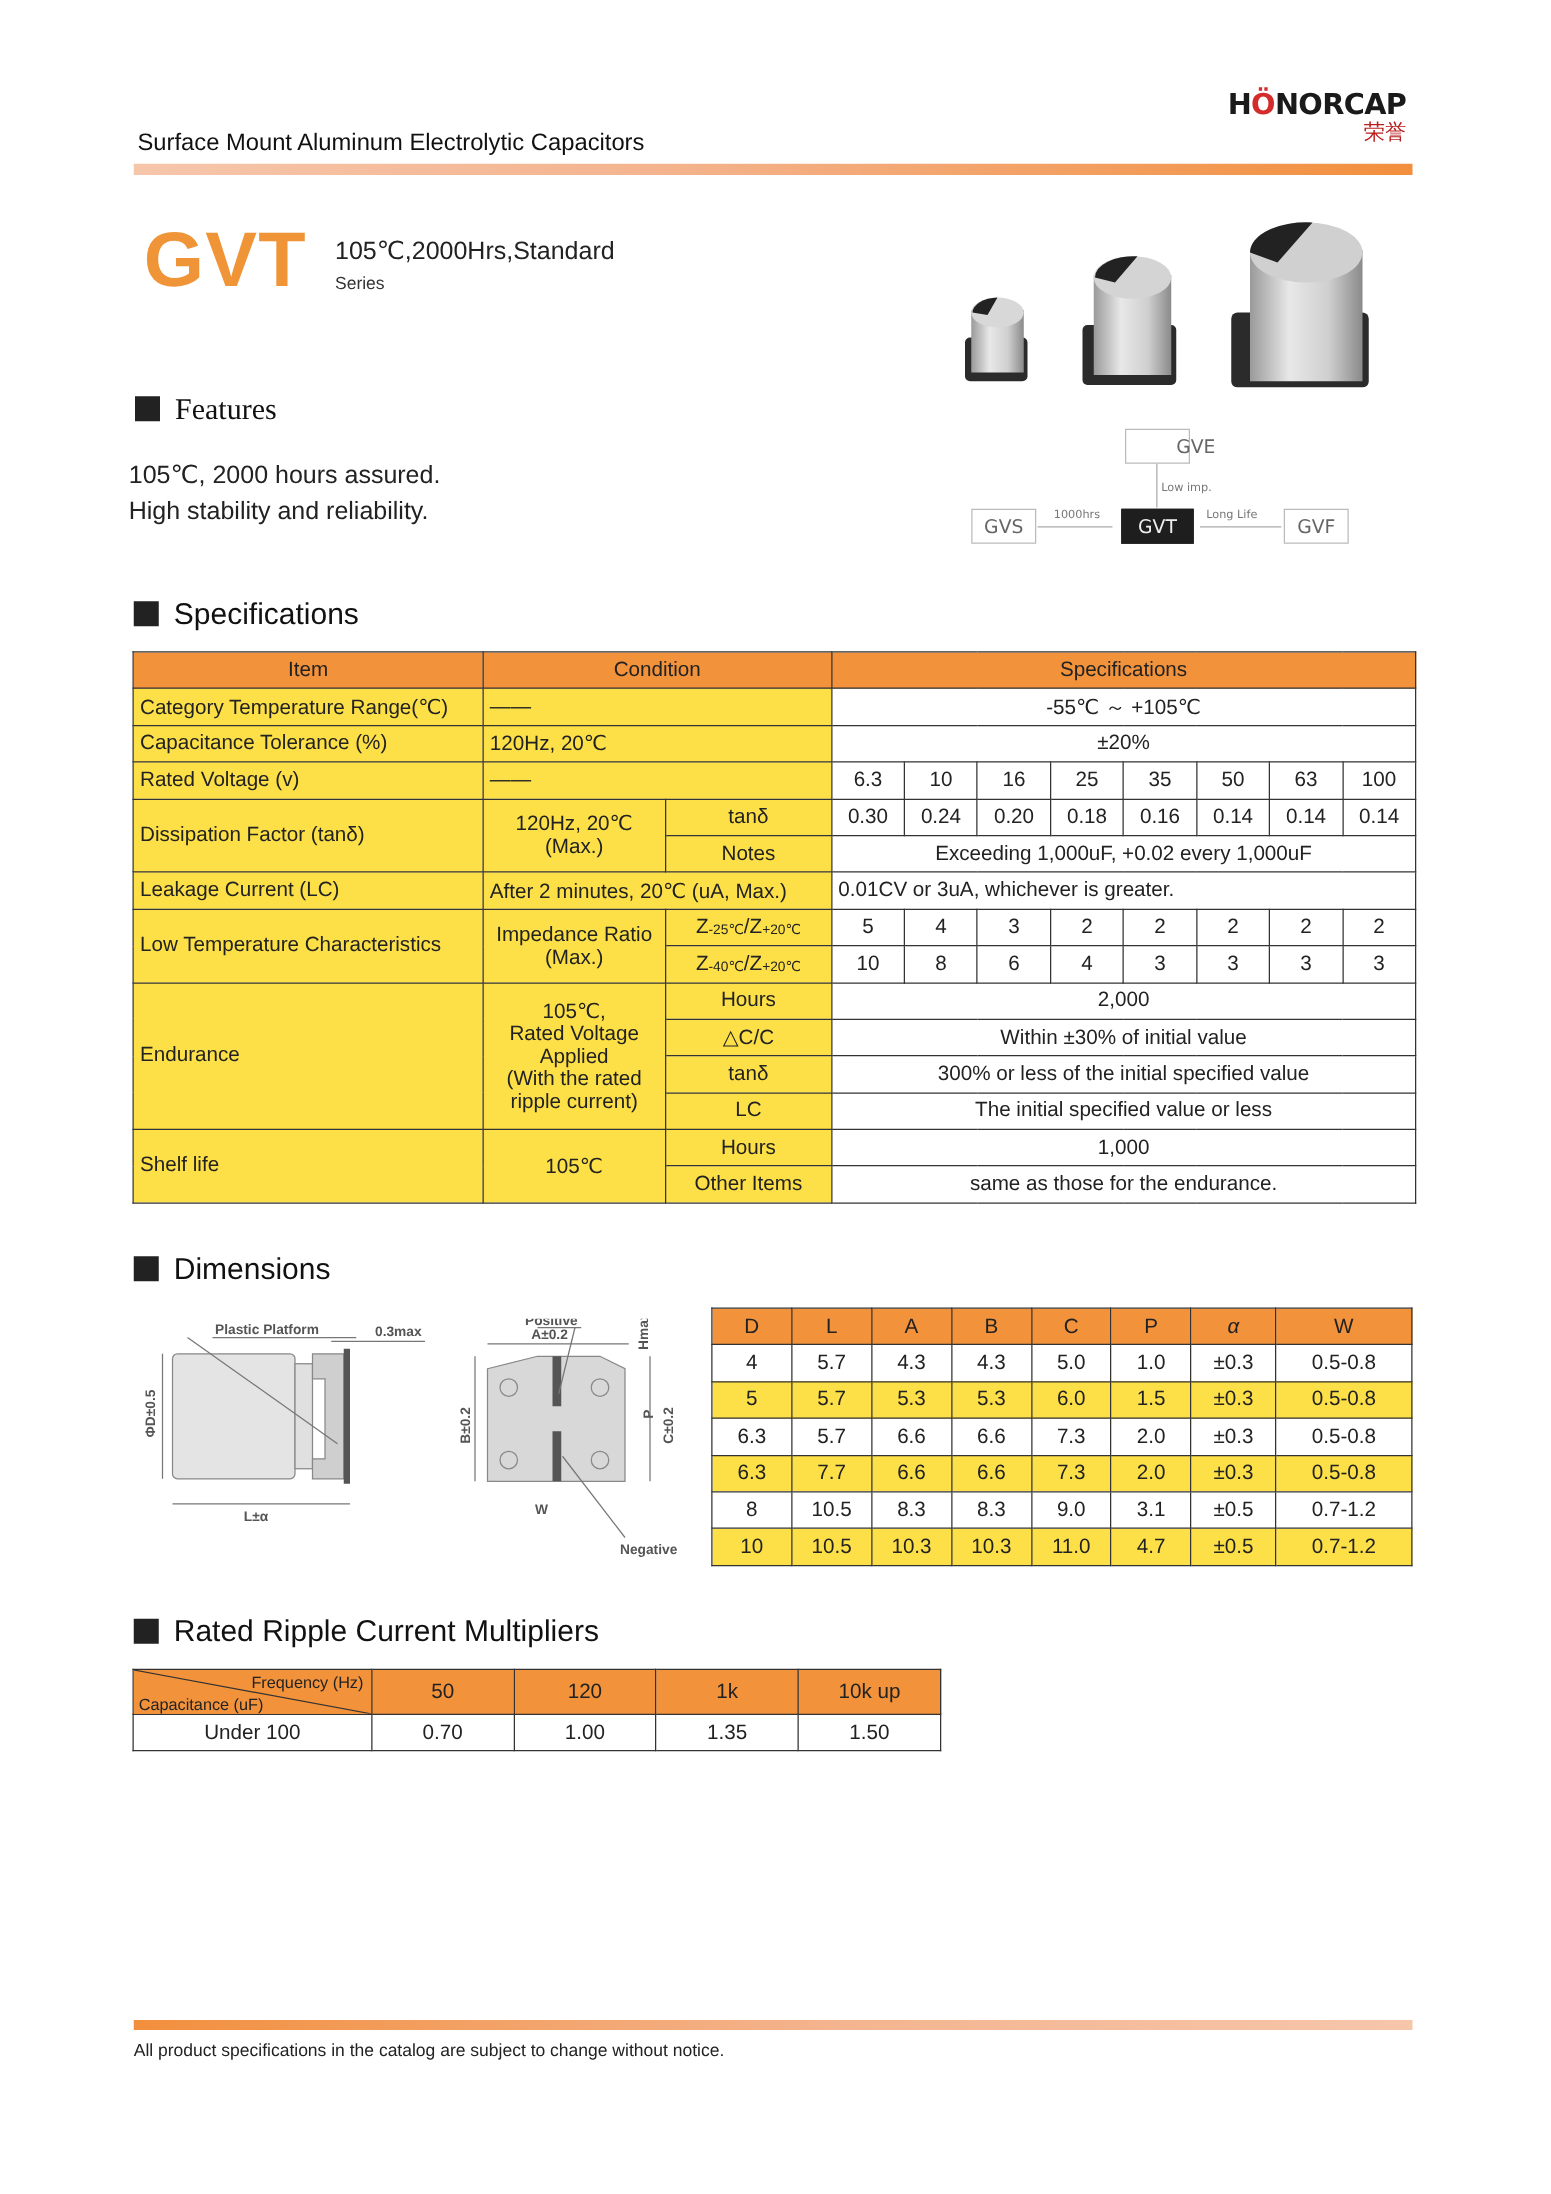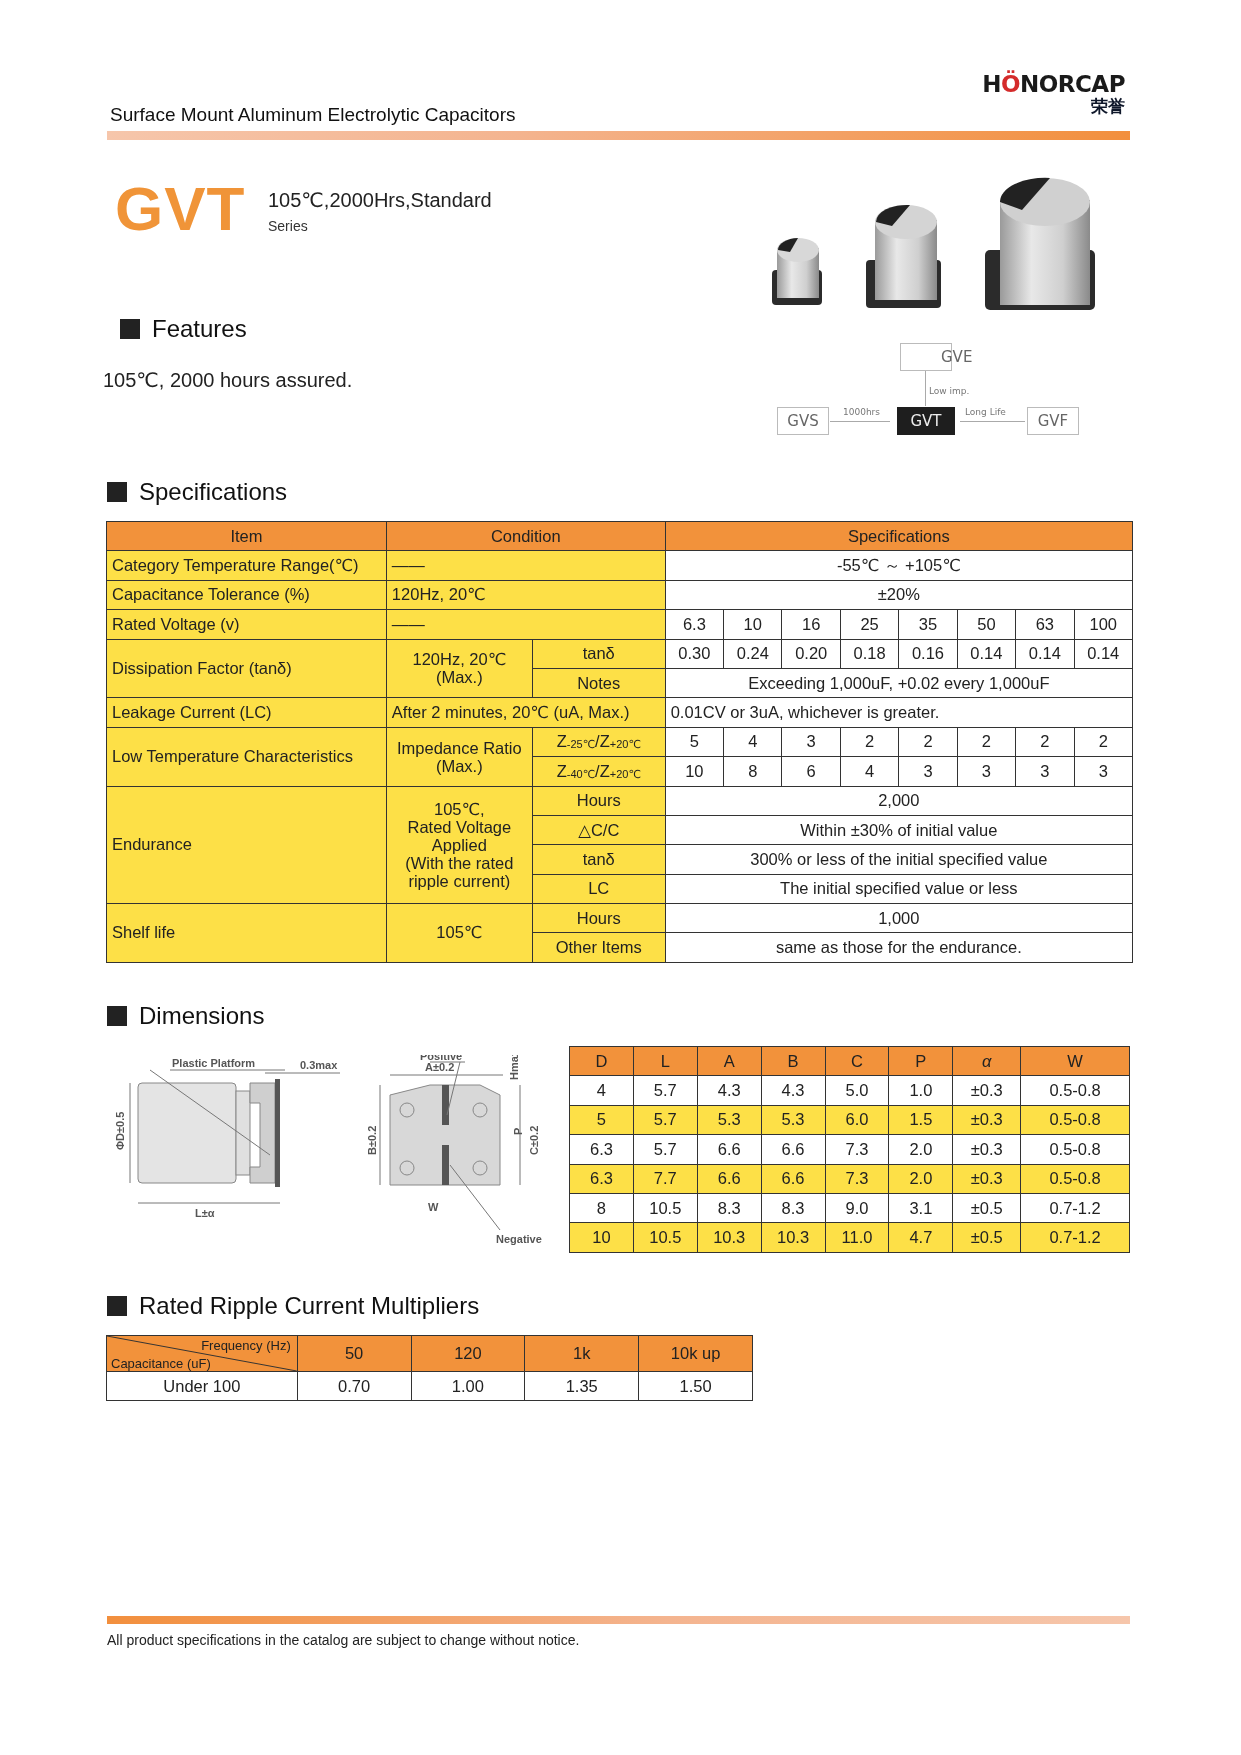--- a/index.html
+++ b/index.html
@@ -3,21 +3,21 @@
 <meta charset="utf-8">
 <style>
   * { box-sizing: border-box; margin: 0; padding: 0; }
   body { width: 1241px; height: 1755px; background: #ffffff; font-family: "Liberation Sans", "DejaVu Sans", sans-serif; color: #222; position: relative; overflow: hidden; }
   .abs { position: absolute; }
 
   
   .logo { left: 970px; top: 72px; width: 155px; text-align: right; }
   .logo-en { font-family: "DejaVu Sans", sans-serif; font-weight: bold; font-size: 23px; letter-spacing: -0.5px; color: #1a1a1a; line-height: 24px; }
   .logo-en .red { color: #d42b2b; }
-  .logo-cn { font-family: "DejaVu Sans", sans-serif; font-size: 17px; font-weight: bold; color: #0f172a; line-height: 20px; }
+  .logo-cn { font-family: "DejaVu Sans", sans-serif; font-size: 17px; font-weight: normal; color: #b91c1c; line-height: 20px; }
   .doc-title { left: 110px; top: 104px; font-size: 19px; color: #111; }
   .bar-top { left: 107px; top: 131px; width: 1023px; height: 9px; background: linear-gradient(to right, #f6c6ab, #f4b48f 40%, #f28f3d); }
 
   
   .series-code { left: 115px; top: 178px; font-size: 62px; font-weight: bold; color: #f09438; letter-spacing: 1px; line-height: 62px; }
   .series-sub { left: 268px; top: 188px; font-size: 20px; color: #222; }
   .series-label { left: 268px; top: 218px; font-size: 14px; color: #333; }
 
   
   .photo { left: 760px; top: 170px; width: 340px; height: 140px; }
@@ -104,23 +104,24 @@
   <div class="line" style="left:185px;top:81px;width:65px;height:1px;"></div>
   <div class="box" style="left:125px;top:3px;width:52px;padding-left:40px;">GVE</div>
   <div class="lbl" style="left:154px;top:46px;">Low imp.</div>
   <div class="box" style="left:2px;top:67px;width:52px;">GVS</div>
   <div class="lbl" style="left:68px;top:67px;">1000hrs</div>
   <div class="box dark" style="left:122px;top:67px;width:58px;">GVT</div>
   <div class="lbl" style="left:190px;top:67px;">Long Life</div>
   <div class="box" style="left:252px;top:67px;width:52px;">GVF</div>
 </div>
 
-<div class="abs sec" style="left:120px;top:315px;"><span class="sq"></span><span>Features</span></div>
+<div class="abs sec" style="left:108px;top:315px;font-family:Liberation Serif, serif;"><span class="sq"></span><span>Features</span></div>
 <div class="abs features">
   <div>105℃,  2000 hours assured.</div>
+  <div>High stability and reliability.</div>
 </div>
 
 <div class="abs sec" style="left:107px;top:478px;"><span class="sq"></span><span>Specifications</span></div>
 <table class="abs spec">
   <colgroup>
       <col style="width:280px">
       <col style="width:146px">
       <col style="width:133px">
       <col span="8" style="width:58.5px">
     </colgroup>

